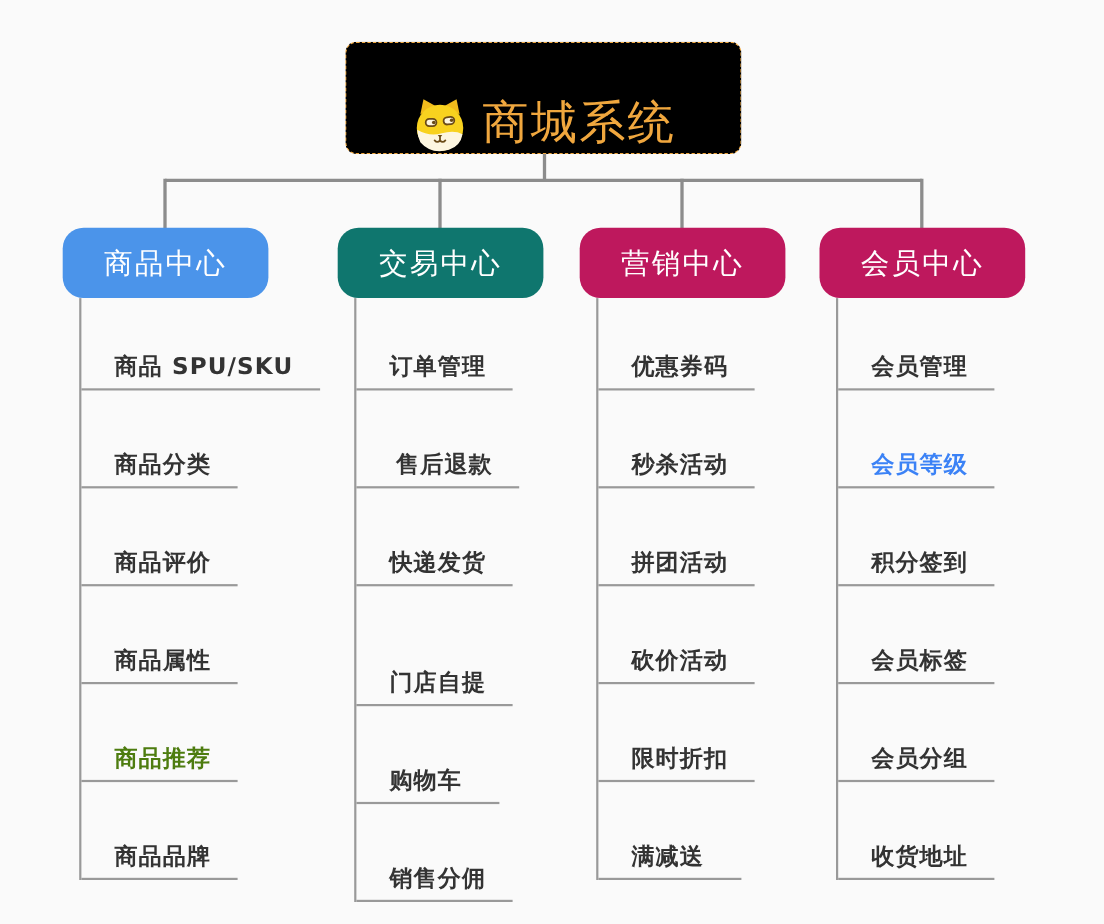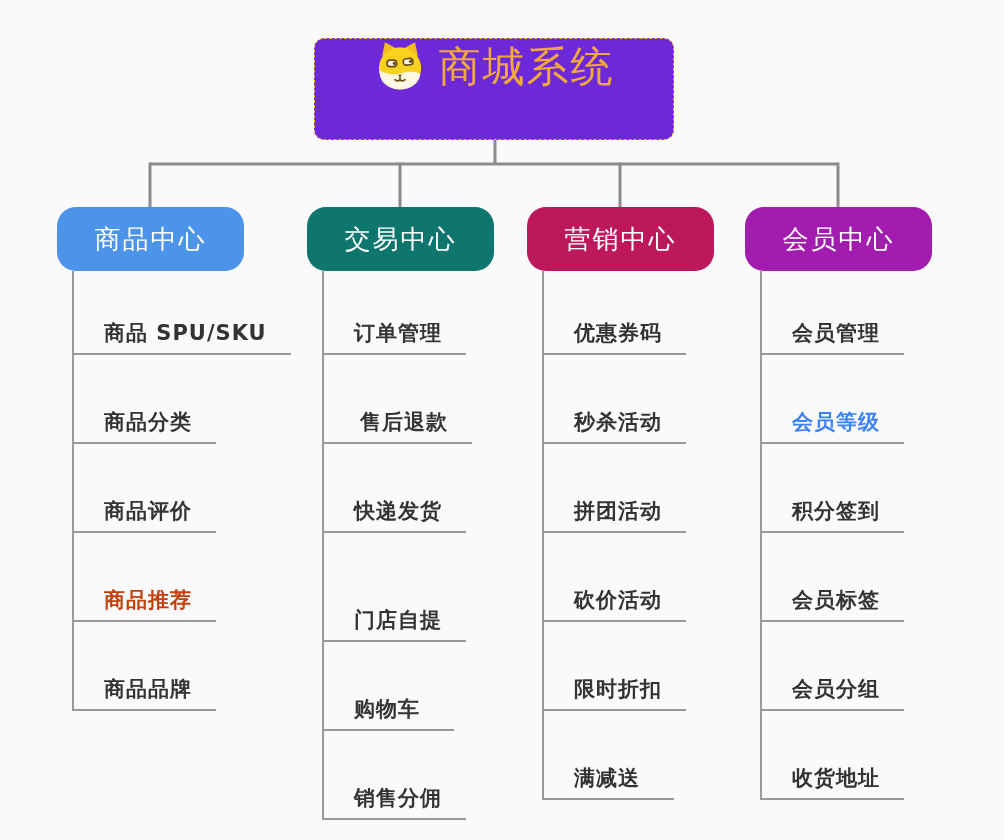--- a/index.html
+++ b/index.html
@@ -12,25 +12,25 @@
   .canvas {
     position: relative;
     width: 1004px;
     height: 840px;
   }
   
   .root-node {
     position: absolute;
     left: 314px; top: 38px;
     width: 360px; height: 102px;
-    background: #6d28d9;
+    background: #000000;
     border: 1px dashed #F0A73E;
     border-radius: 10px;
     display: flex;
-    align-items: flex-start;
+    align-items: flex-end;
     justify-content: center;
     gap: 13px;
   }
   .root-title {
     font-size: 42px;
     letter-spacing: 2px;
     color: #F0A73E;
     white-space: nowrap;
   }
   .dog-icon { width: 52px; height: 52px; display: block; }
@@ -117,21 +117,22 @@
     </svg>
     <div class="root-title" style="color: rgb(240, 167, 62);">商城系统</div>
   </div>
 
   <div class="branch branch-0">
     <div class="branch-header" style="background: rgb(75, 148, 234);">商品中心</div>
     <ul class="branch-items">
         <li class="leaf" style="color: rgb(51, 51, 51);">商品 SPU/SKU</li>
         <li class="leaf" style="color: rgb(51, 51, 51);">商品分类</li>
         <li class="leaf" style="color: rgb(51, 51, 51);">商品评价</li>
-        <li class="leaf" style="color: #c2410c;">商品推荐</li>
+        <li class="leaf" style="color: rgb(51, 51, 51);">商品属性</li>
+        <li class="leaf" style="color: #4d7c0f;">商品推荐</li>
         <li class="leaf" style="color: rgb(51, 51, 51);">商品品牌</li>
       </ul>
   </div>
 
   <div class="branch branch-1">
     <div class="branch-header" style="background: #0f766e;">交易中心</div>
     <ul class="branch-items">
         <li class="leaf" style="color: rgb(51, 51, 51);">订单管理</li>
         <li class="leaf" style="color: rgb(51, 51, 51); padding-left: 36px;">售后退款</li>
         <li class="leaf" style="color: rgb(51, 51, 51);">快递发货</li>
@@ -147,21 +148,21 @@
         <li class="leaf" style="color: rgb(51, 51, 51);">优惠券码</li>
         <li class="leaf" style="color: rgb(51, 51, 51);">秒杀活动</li>
         <li class="leaf" style="color: rgb(51, 51, 51);">拼团活动</li>
         <li class="leaf" style="color: rgb(51, 51, 51);">砍价活动</li>
         <li class="leaf" style="color: rgb(51, 51, 51);">限时折扣</li>
         <li class="leaf" style="color: rgb(51, 51, 51);">满减送</li>
       </ul>
   </div>
 
   <div class="branch branch-3">
-    <div class="branch-header" style="background: #a21caf;">会员中心</div>
+    <div class="branch-header" style="background: #be185d;">会员中心</div>
     <ul class="branch-items">
         <li class="leaf" style="color: rgb(51, 51, 51);">会员管理</li>
         <li class="leaf" style="color: #3b82f6;">会员等级</li>
         <li class="leaf" style="color: rgb(51, 51, 51); text-align: right;">积分签到</li>
         <li class="leaf" style="color: rgb(51, 51, 51);">会员标签</li>
         <li class="leaf" style="color: rgb(51, 51, 51);">会员分组</li>
         <li class="leaf" style="color: rgb(51, 51, 51);">收货地址</li>
       </ul>
   </div>
 

